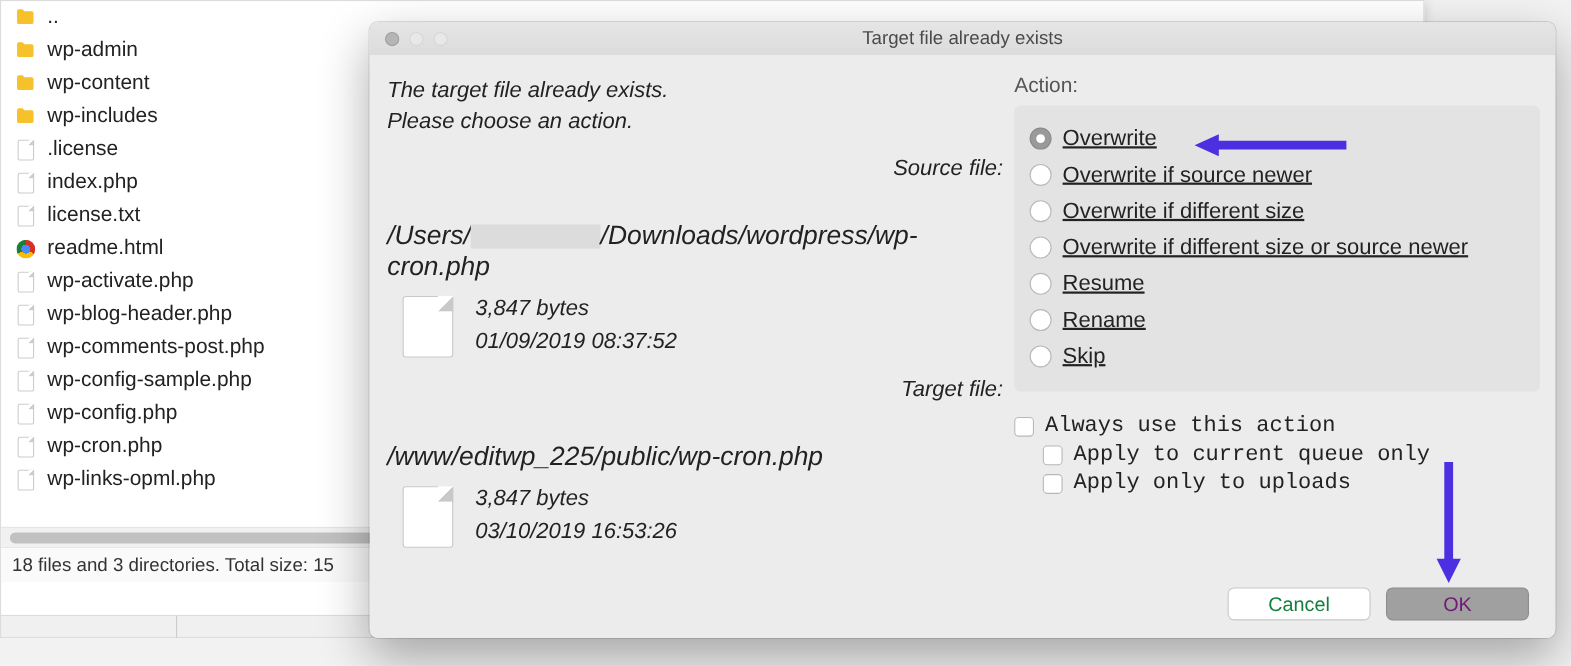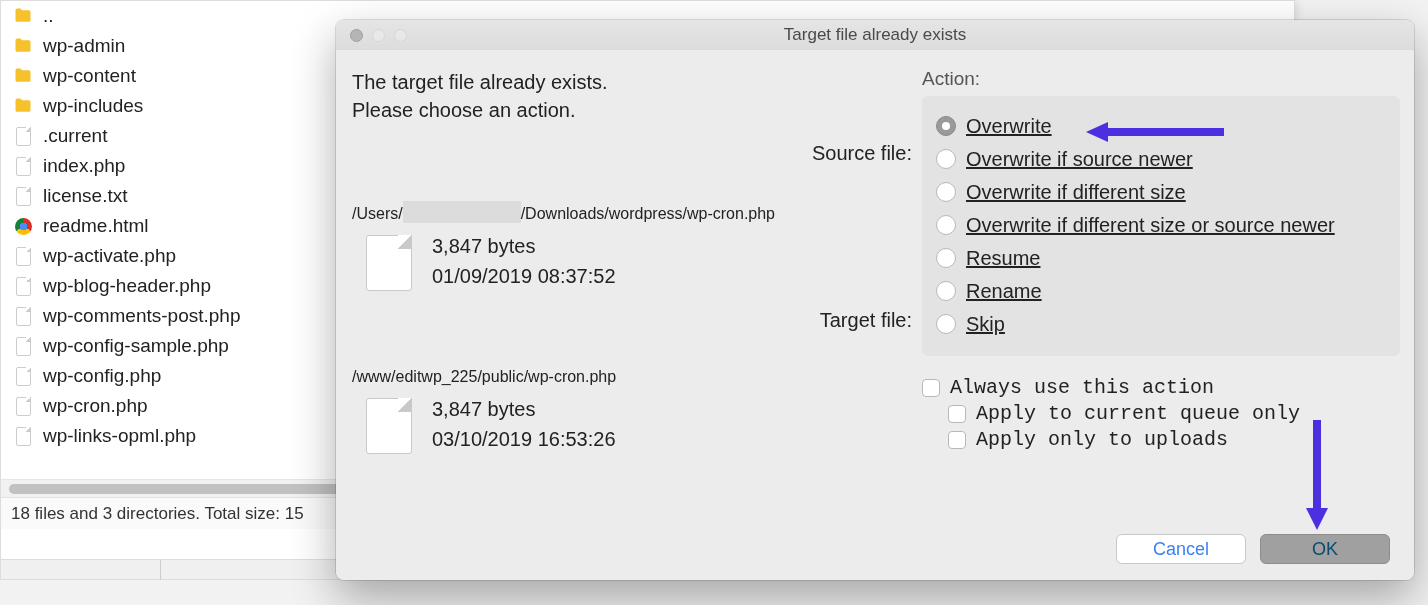--- a/index.html
+++ b/index.html
@@ -126,26 +126,26 @@
     position:absolute;left:0;right:0;text-align:center;
     font-size:17px;color:#4a4a4a;
     pointer-events:none;
   }
 
   .dlg-body{
     display:flex;
     padding:18px 14px 0 16px;
     height: calc(100% - 30px - 58px);
   }
-  .left-col{width:570px;padding-right:10px;}
+  .left-col{width:570px;padding-right:10px;font-style:italic;}
   .right-col{flex:1;}
 
   .msg{font-size:20px;line-height:28px;margin-bottom:18px;}
   .hdr{font-size:20px;margin-bottom:10px;text-align:right;}
-  .path{font-size:16px;margin-bottom:8px;margin-top:36px;}
+  .path{font-size:24px;margin-bottom:8px;margin-top:36px;}
   .redact{
     display:inline-block;width:118px;height:22px;
     background:#dcdcdc;vertical-align:-4px;
   }
   .frow{display:flex;align-items:flex-end;margin-bottom:18px;}
   .big-file-icon{
     width:46px;height:56px;margin:4px 20px 0 14px;
     background:#fff;border:1px solid #c9c9c9;border-radius:3px;
     position:relative;
   }
@@ -190,22 +190,22 @@
   .dlg-buttons{
     position:absolute;right:24px;bottom:16px;
     display:flex;gap:14px;
   }
   .btn{
     width:130px;height:30px;
     border-radius:6px;
     font-size:18px;text-align:center;line-height:28px;
     cursor:default;
   }
-  .btn-cancel{background:#fff;border:1px solid #c8c8c8;color:#3b82f6;}
-  .btn-ok{background:#a0a0a0;border:1px solid #8c8c8c;color:#0c4a6e;}
+  .btn-cancel{background:#fff;border:1px solid #c8c8c8;color:#15803d;}
+  .btn-ok{background:#a0a0a0;border:1px solid #8c8c8c;color:#701a75;}
 
   
   .arrow{position:absolute;pointer-events:none;}
   .arrow svg{overflow:visible;}
 </style>
 </head>
 <body>
 
 <div class="browser">
 
@@ -229,21 +229,21 @@
         <span>wp-content</span>
       </div>
       <div class="file-row">
         <span class="ficon folder-icon"><svg viewBox="0 0 24 24">
             <path d="M3 5a2 2 0 0 1 2-2h4l2 2h8a2 2 0 0 1 2 2v10a2 2 0 0 1-2 2H5a2 2 0 0 1-2-2V5z"></path>
           </svg></span>
         <span>wp-includes</span>
       </div>
       <div class="file-row">
         <span class="file-plain"></span>
-        <span>.current</span>
+        <span>.license</span>
       </div>
       <div class="file-row">
         <span class="file-plain"></span>
         <span>index.php</span>
       </div>
       <div class="file-row">
         <span class="file-plain"></span>
         <span>license.txt</span>
       </div>
       <div class="file-row">

